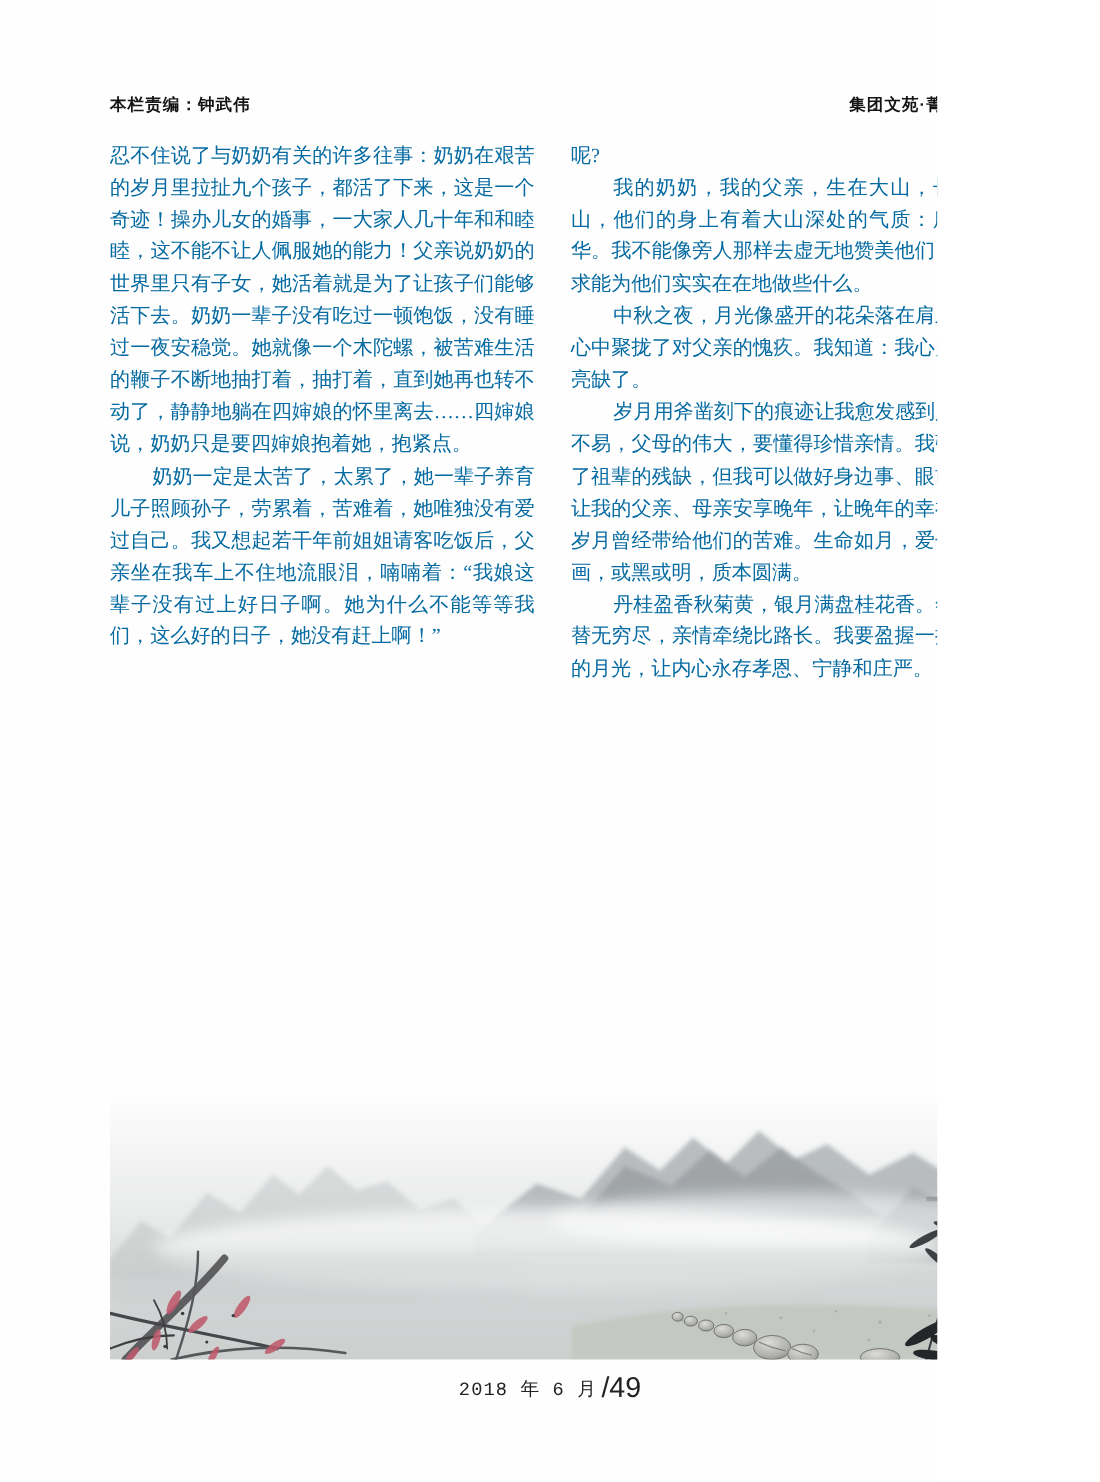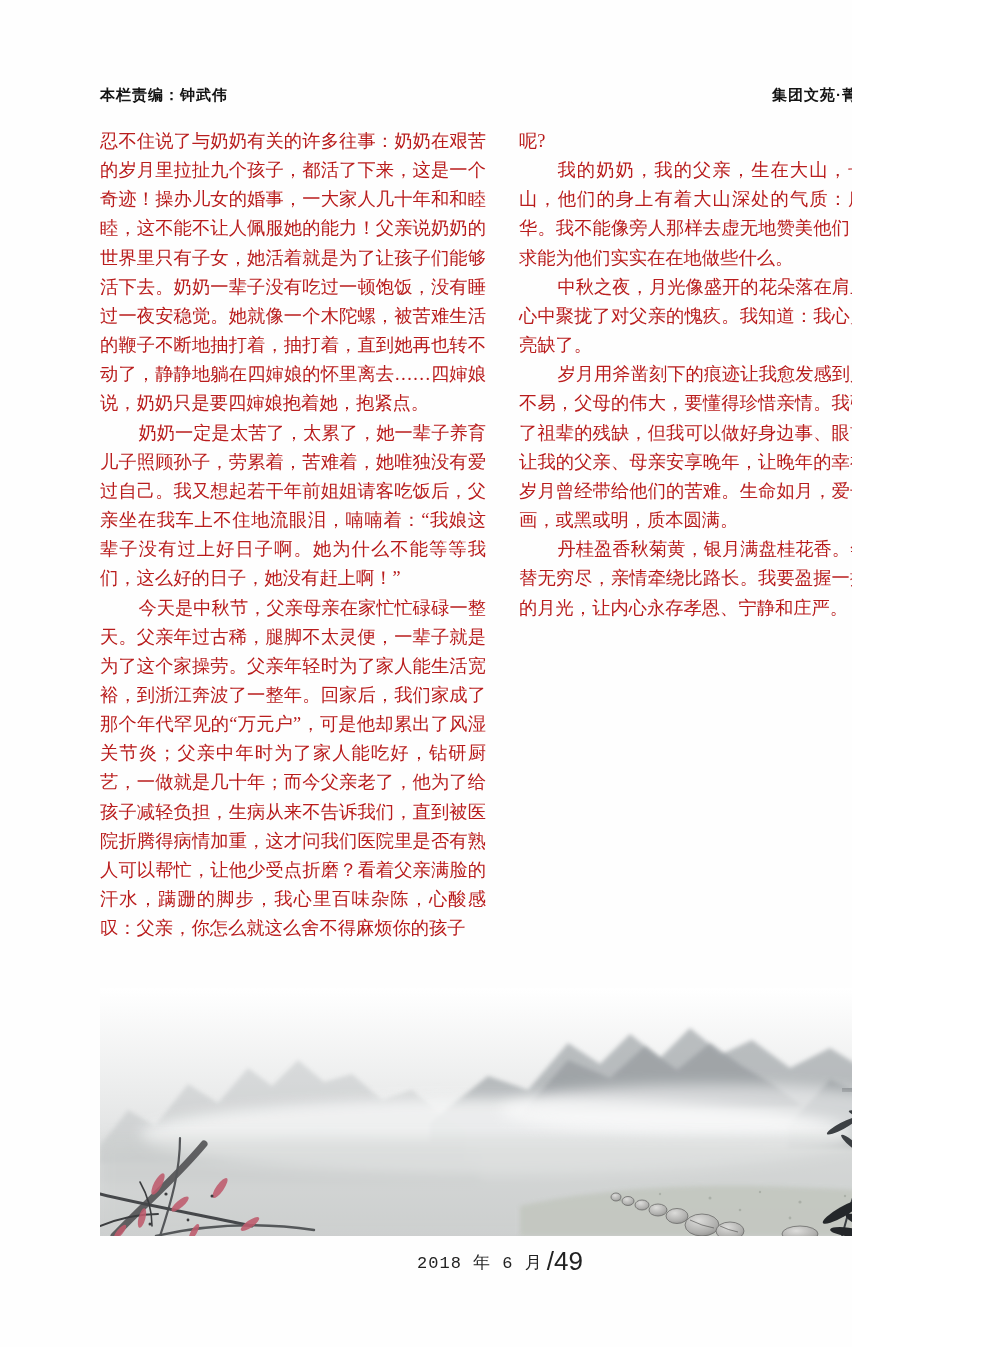--- a/index.html
+++ b/index.html
@@ -21,21 +21,21 @@
   .columns{
     position:absolute;top:127px;left:100px;width:806px;
     display:flex;gap:33px;
   }
   .column{
     width:386px;
     font-size:18.3px;
     line-height:29.15px;
     text-align:justify;
     text-justify:inter-character;
-    color:#b91c1c;
+    color:#0369a1;
   }
   .para{margin:0;}
   .para.indent{text-indent:2.1em;}
 
   .artwork{
     position:absolute;left:100px;top:988px;width:810px;height:248px;margin:0;
   }
   .artwork svg{display:block;width:810px;height:248px;}
 
   .footer{
@@ -54,21 +54,20 @@
 
   <div class="header">
     <span>本栏责编：钟武伟</span>
     <span>集团文苑·菁华荟萃</span>
   </div>
 
   <div class="columns">
     <div class="column">
         <p class="para">忍不住说了与奶奶有关的许多往事：奶奶在艰苦的岁月里拉扯九个孩子，都活了下来，这是一个奇迹！操办儿女的婚事，一大家人几十年和和睦睦，这不能不让人佩服她的能力！父亲说奶奶的世界里只有子女，她活着就是为了让孩子们能够活下去。奶奶一辈子没有吃过一顿饱饭，没有睡过一夜安稳觉。她就像一个木陀螺，被苦难生活的鞭子不断地抽打着，抽打着，直到她再也转不动了，静静地躺在四婶娘的怀里离去……四婶娘说，奶奶只是要四婶娘抱着她，抱紧点。</p>
         <p class="para indent">奶奶一定是太苦了，太累了，她一辈子养育儿子照顾孙子，劳累着，苦难着，她唯独没有爱过自己。我又想起若干年前姐姐请客吃饭后，父亲坐在我车上不住地流眼泪，喃喃着：“我娘这辈子没有过上好日子啊。她为什么不能等等我们，这么好的日子，她没有赶上啊！”</p>
-        <p class="para indent">今天是中秋节，父亲母亲在家忙忙碌碌一整天。父亲年过古稀，腿脚不太灵便，一辈子就是为了这个家操劳。父亲年轻时为了家人能生活宽裕，到浙江奔波了一整年。回家后，我们家成了那个年代罕见的“万元户”，可是他却累出了风湿关节炎；父亲中年时为了家人能吃好，钻研厨艺，一做就是几十年；而今父亲老了，他为了给孩子减轻负担，生病从来不告诉我们，直到被医院折腾得病情加重，这才问我们医院里是否有熟人可以帮忙，让他少受点折磨？看着父亲满脸的汗水，蹒跚的脚步，我心里百味杂陈，心酸感叹：父亲，你怎么就这么舍不得麻烦你的孩子</p>
       </div>
     <div class="column">
         <p class="para">呢?</p>
         <p class="para indent">我的奶奶，我的父亲，生在大山，长在大山，他们的身上有着大山深处的气质：质朴无华。我不能像旁人那样去虚无地赞美他们，我只求能为他们实实在在地做些什么。</p>
         <p class="para indent">中秋之夜，月光像盛开的花朵落在肩上，我心中聚拢了对父亲的愧疚。我知道：我心灵的月亮缺了。</p>
         <p class="para indent">岁月用斧凿刻下的痕迹让我愈发感到人生的不易，父母的伟大，要懂得珍惜亲情。我弥补不了祖辈的残缺，但我可以做好身边事、眼前事，让我的父亲、母亲安享晚年，让晚年的幸福补给岁月曾经带给他们的苦难。生命如月，爱子为笔画，或黑或明，质本圆满。</p>
         <p class="para indent">丹桂盈香秋菊黄，银月满盘桂花香。年更岁替无穷尽，亲情牵绕比路长。我要盈握一捧生命的月光，让内心永存孝恩、宁静和庄严。</p>
       </div>
   </div>
 

